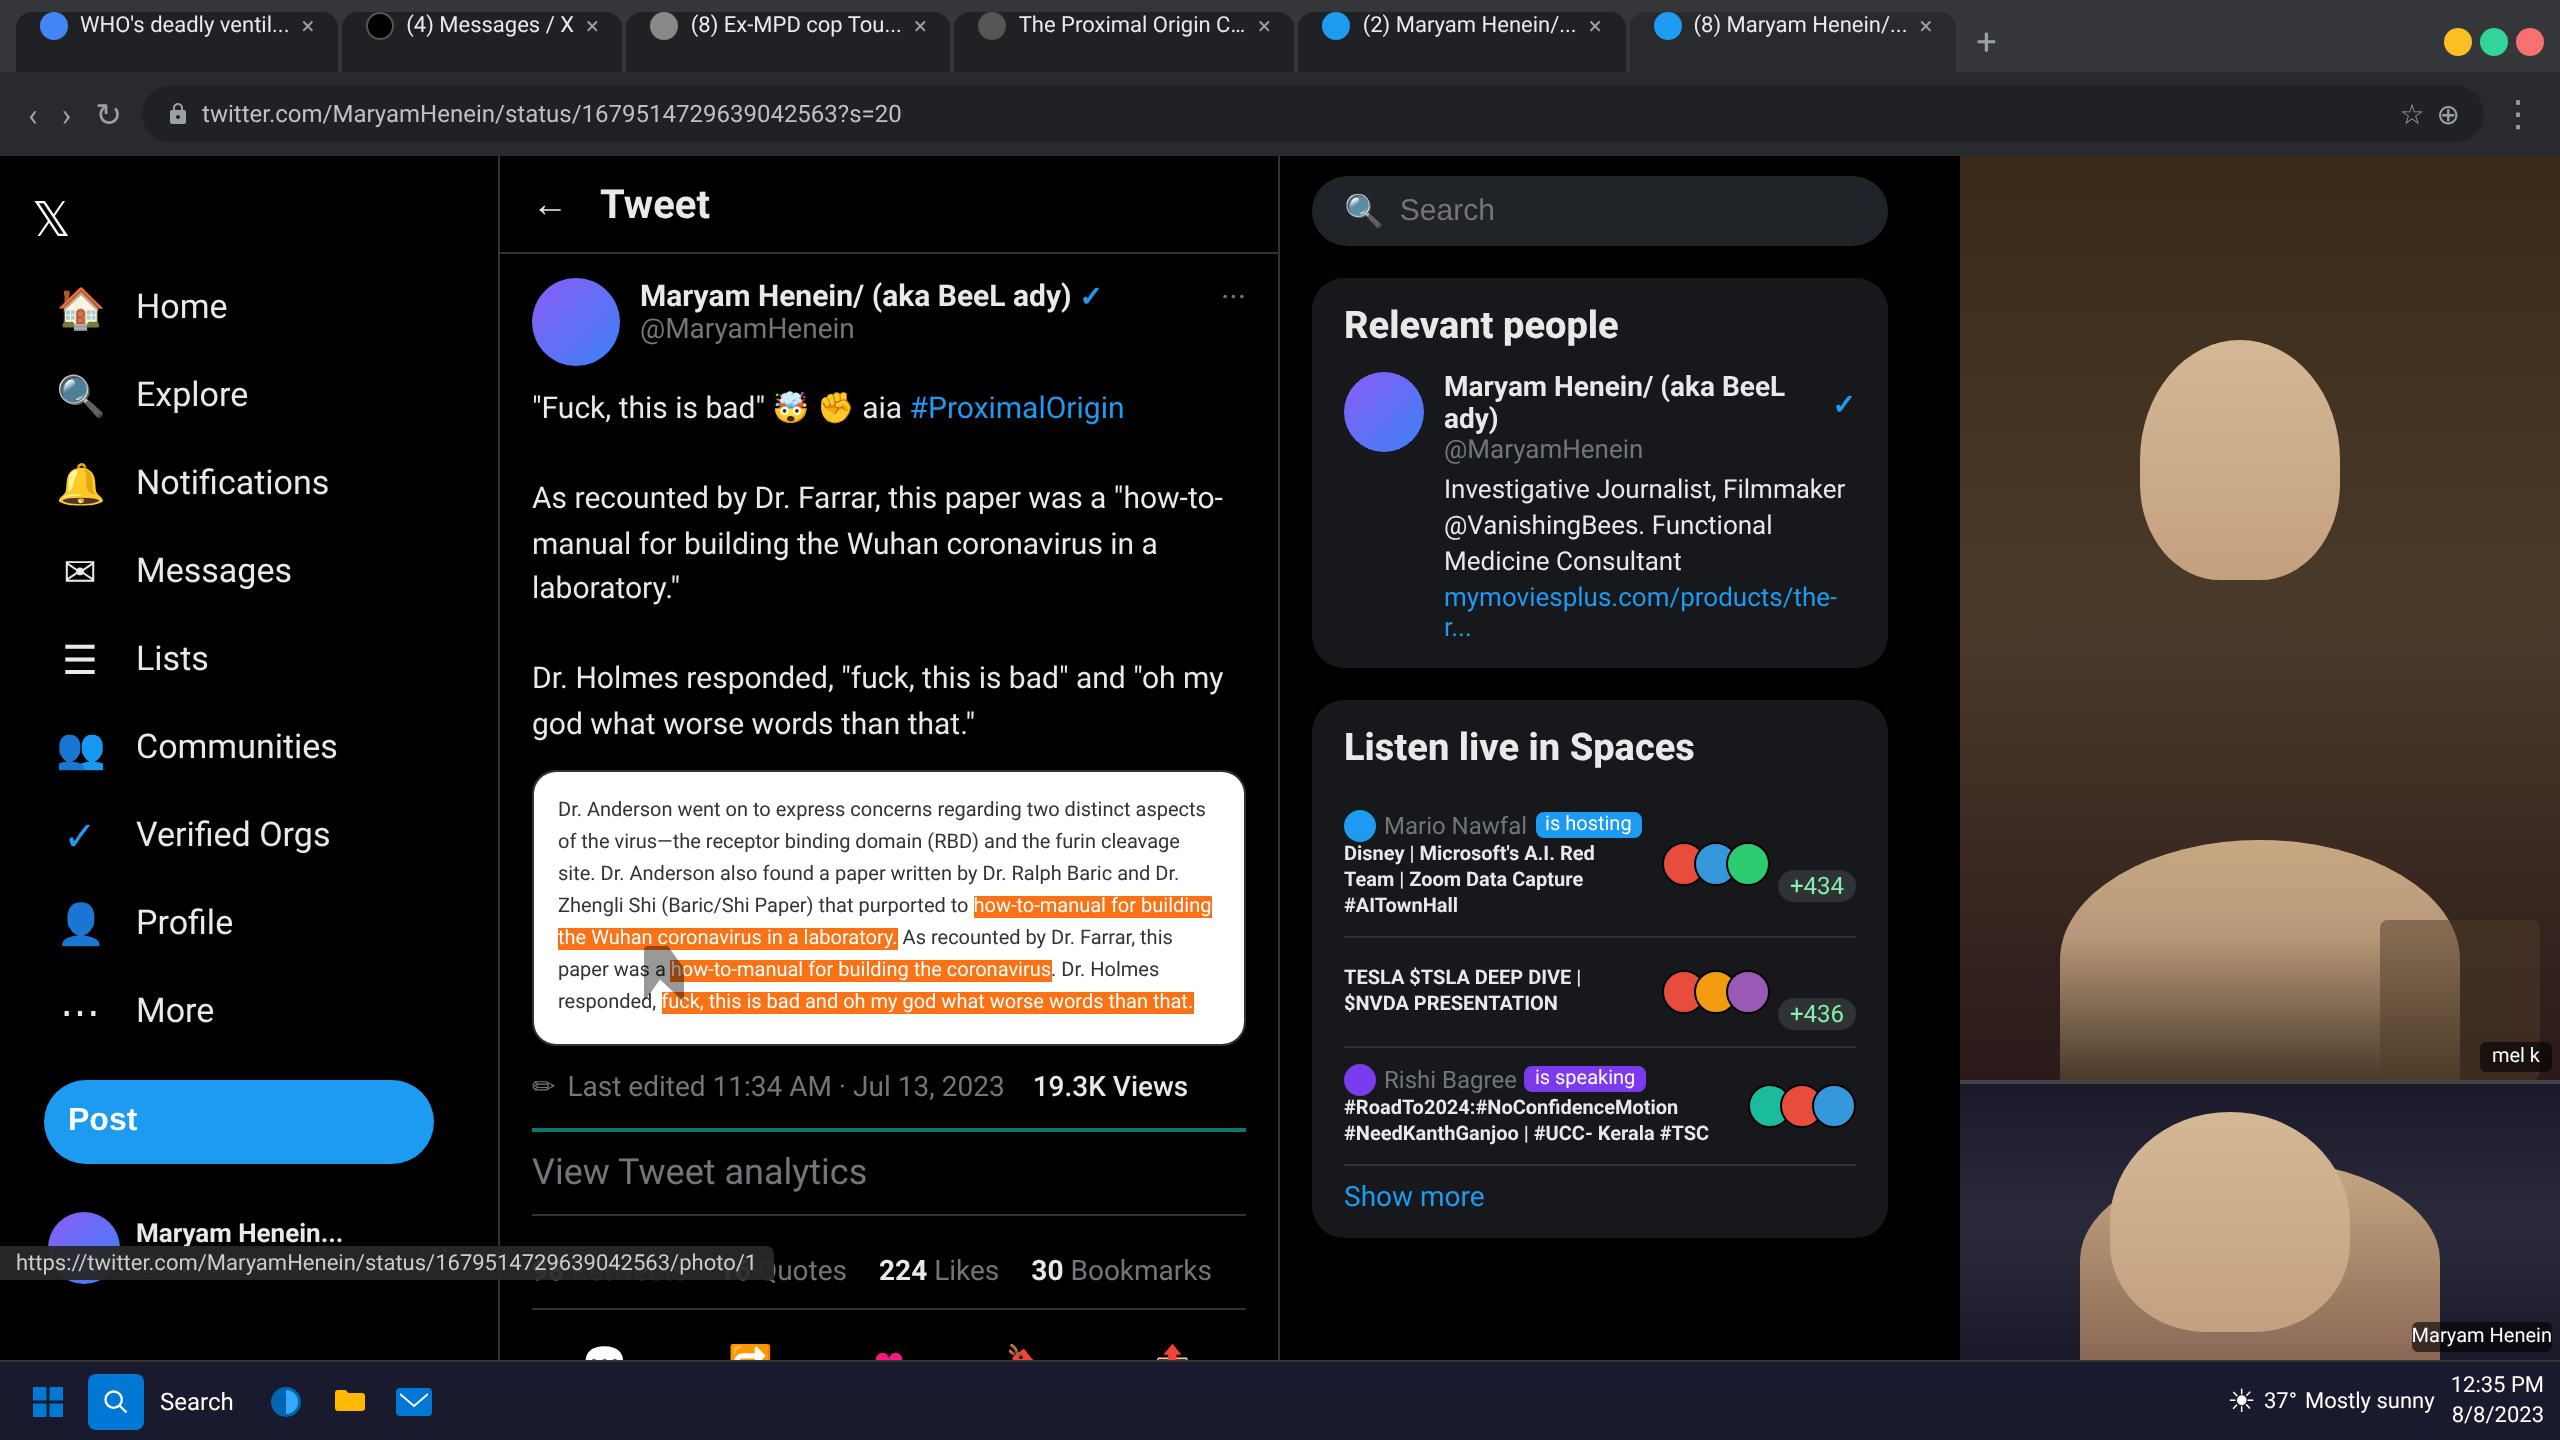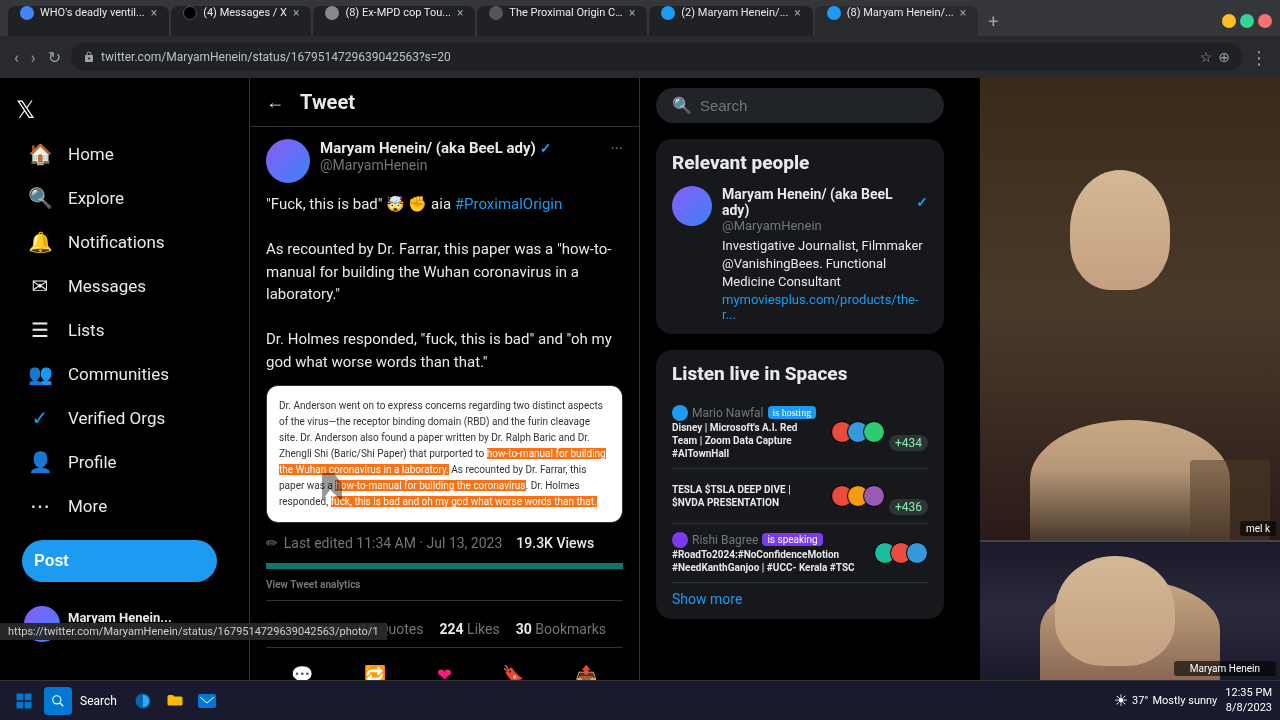--- a/index.html
+++ b/index.html
@@ -93,21 +93,21 @@
     .rel-info { flex: 1; }
     .rel-name { font-size: 14px; font-weight: 700; color: #e7e9ea; display: flex; align-items: center; gap: 4px; }
     .rel-handle { font-size: 13px; color: #71767b; }
     .rel-bio { font-size: 13px; color: #e7e9ea; line-height: 1.4; margin-top: 4px; }
     .rel-link { font-size: 13px; color: #1d9bf0; }
 
     .spaces-title { font-size: 19px; font-weight: 800; color: #e7e9ea; margin-bottom: 12px; }
     .space-item { display: flex; align-items: center; gap: 10px; padding: 8px 0; border-bottom: 1px solid #2f3336; }
     .space-item:last-child { border-bottom: none; }
     .space-host { font-size: 12px; color: #71767b; display: flex; align-items: center; gap: 4px; }
-    .hosting-badge { background: #1d9bf0; color: #fff; font-size: 10px; padding: 1px 5px; border-radius: 4px; font-family: Liberation Serif, serif; }
+    .hosting-badge { background: #1d9bf0; color: #fff; font-size: 10px; padding: 1px 5px; border-radius: 4px; }
     .speaking-badge { background: #7c3aed; color: #fff; font-size: 10px; padding: 1px 5px; border-radius: 4px; }
     .space-title { font-size: 10px; font-weight: 700; color: #e7e9ea; line-height: 1.3; }
     .space-avatars { display: flex; align-items: center; }
     .space-av { width: 22px; height: 22px; border-radius: 50%; background: #555; border: 1px solid #000; margin-left: -6px; }
     .space-av:first-child { margin-left: 0; }
     .space-count { font-size: 12px; color: #86efac; margin-left: 4px; background: #2f3336; padding: 1px 6px; border-radius: 10px; margin-top: 22px; }
 
     .show-more { font-size: 14px; color: #1d9bf0; cursor: pointer; margin-top: 8px; }
 
     
@@ -288,21 +288,21 @@
             </div>
           </div>
         </div>
 
         <div class="tweet-meta">
           <span>✏</span>
           <span>Last edited 11:34 AM · Jul 13, 2023</span>
           <span style="margin-left:8px; color:#e7e9ea; font-weight:500;">19.3K Views</span>
         </div>
 
-        <div class="tweet-analytics" style="font-size:10px; color:#71767b; padding:10px 0; display:flex; align-items:center; gap:6px; border-top:6px solid #0f766e; border-bottom:1px solid #2f3336; margin-bottom:10px;font-weight:bold;">View Tweet analytics</div>
+        <div class="tweet-analytics" style="font-size:18px; color:#71767b; padding:10px 0; display:flex; align-items:center; gap:6px; border-top:2px solid #0f766e; border-bottom:1px solid #2f3336; margin-bottom:10px;">View Tweet analytics</div>
 
         <div class="tweet-stats">
           <span class="stat-item">
             <strong>98</strong> <span>Retweets</span>
           </span>
           <span class="stat-item">
             <strong>16</strong> <span>Quotes</span>
           </span>
           <span class="stat-item">
             <strong>224</strong> <span>Likes</span>
@@ -408,21 +408,21 @@
       <div style="position:absolute; bottom:0; left:50%; transform:translateX(-50%); width:200px; height:120px; background:linear-gradient(180deg, #c8a882 0%, #b8987a 40%, #4a3a2a 100%); border-radius: 60% 60% 0 0;"></div>
       <div style="position:absolute; top:20%; left:30%; width:100px; height:120px; background:linear-gradient(180deg,#d4b896 0%,#c4a080 100%); border-radius:50% 50% 40% 40%;"></div>
 
       <div style="position:absolute; bottom:0; right:10px; width:80px; height:80px; background:rgba(80,60,40,0.5); border-radius:4px;"></div>
       <div style="position:absolute; bottom:4px; right:4px; background:rgba(0,0,0,0.6); color:#fff; font-size:10px; padding:2px 6px; border-radius:3px;">mel k</div>
     </div>
 
     <div style="height:140px; position:relative; background:linear-gradient(180deg, #1a1a2a 0%, #2a2a3a 50%, #1a1a2a 100%); overflow:hidden; border-top:2px solid #444;">
       <div style="position:absolute; bottom:0; left:50%; transform:translateX(-50%); width:180px; height:100px; background:linear-gradient(180deg, #c8a882 0%, #8a6856 100%); border-radius:50% 50% 0 0;"></div>
       <div style="position:absolute; top:10%; left:25%; width:120px; height:110px; background:linear-gradient(180deg,#d4b896 0%,#c4a080 100%); border-radius:50% 50% 40% 40%;"></div>
-      <div style="position:absolute; bottom:4px; right:4px; background:rgba(0,0,0,0.6); color:#fff; font-size:10px; padding:2px 16px; border-radius:3px;margin-top:41px;">Maryam Henein</div>
+      <div style="position:absolute; bottom:4px; right:4px; background:rgba(0,0,0,0.6); color:#fff; font-size:10px; padding:2px 0; border-radius:3px;margin-top:41px;">Maryam Henein</div>
     </div>
   </div>
 
   <div class="status-bar">https://twitter.com/MaryamHenein/status/1679514729639042563/photo/1</div>
 </div>
 
 <div class="taskbar">
   <div class="taskbar-start">
     <svg width="18" height="18" viewBox="0 0 24 24" fill="#0078d4">
       <rect x="2" y="2" width="9" height="9"></rect>

